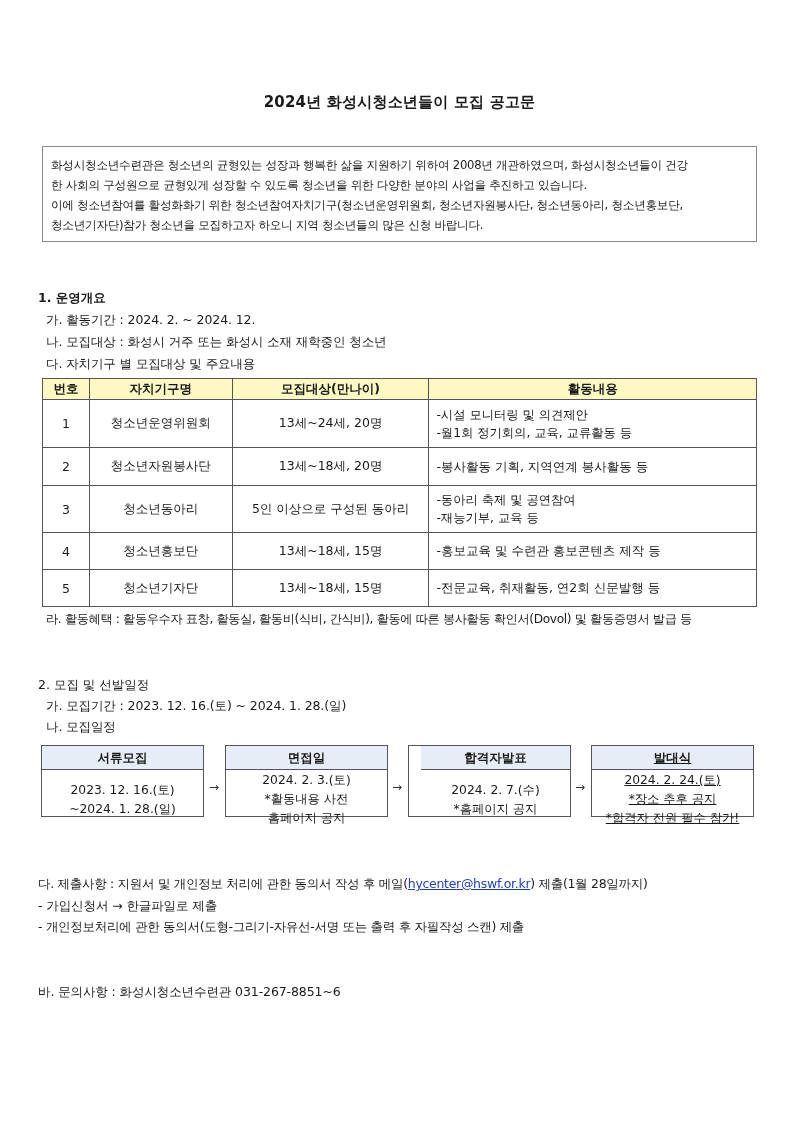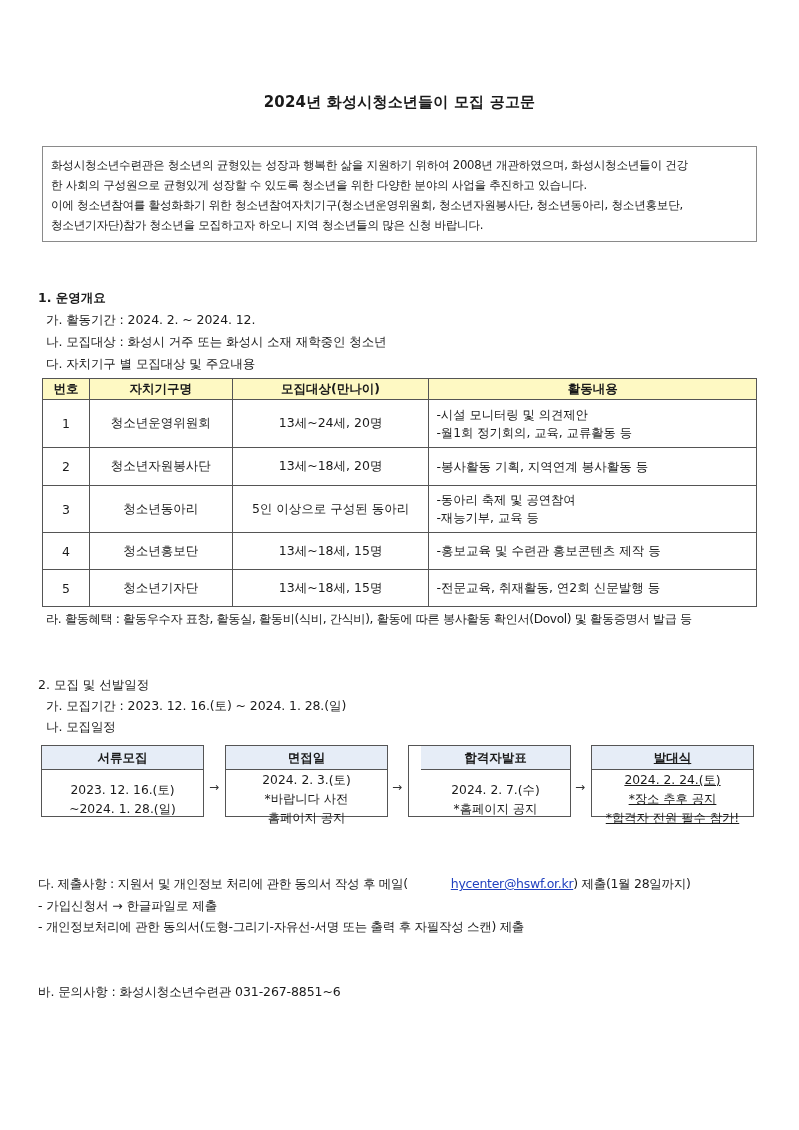--- a/index.html
+++ b/index.html
@@ -60,21 +60,21 @@
   .sched-body {
     height: 59px; display: flex; flex-direction: column;
     justify-content: center; align-items: center;
     font-size: 12.3px; line-height: 19px; text-align: center;
   }
   .arrow {
     position: absolute; top: 780px; width: 20px; text-align: center;
     font-size: 12px; color: #333;
   }
 
-  .email { color: #1f3fbf; text-decoration: underline; margin-left: 43px; }
+  .email { color: #1f3fbf; text-decoration: underline; }
 </style>
 </head>
 <body>
 
 <div class="page">
 
   <div class="title">2024년 화성시청소년들이 모집 공고문</div>
 
   <div class="intro-box">
     <p>화성시청소년수련관은 청소년의 균형있는 성장과 행복한 삶을 지원하기 위하여 2008년 개관하였으며, 화성시청소년들이 건강</p>
@@ -161,21 +161,21 @@
       <div>2023. 12. 16.(토)</div>
       <div>~2024. 1. 28.(일)</div>
     </div>
   </div>
   <div class="arrow" style="left:204px;">→</div>
 
   <div class="sched-box" style="left:225px;">
     <div class="sched-head">면접일</div>
     <div class="sched-body">
       <div>2024. 2. 3.(토)</div>
-      <div>*바랍니다 사전</div>
+      <div>*활동내용 사전</div>
       <div>홈페이지 공지</div>
     </div>
   </div>
   <div class="arrow" style="left:387px;">→</div>
 
   <div class="sched-box" style="left:408px;padding-left:12px;">
     <div class="sched-head">합격자발표</div>
     <div class="sched-body">
       <div>2024. 2. 7.(수)</div>
       <div>*홈페이지 공지</div>

